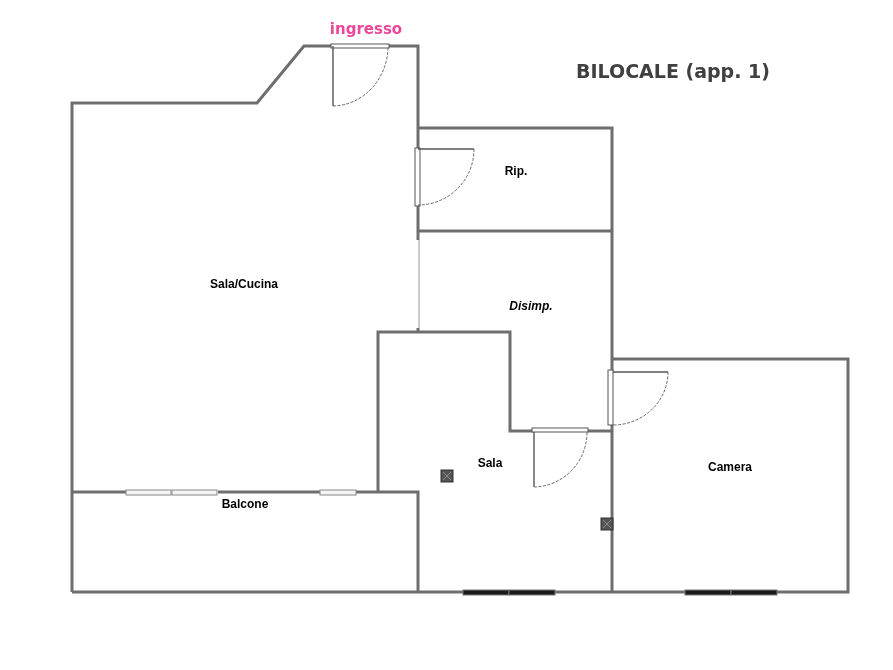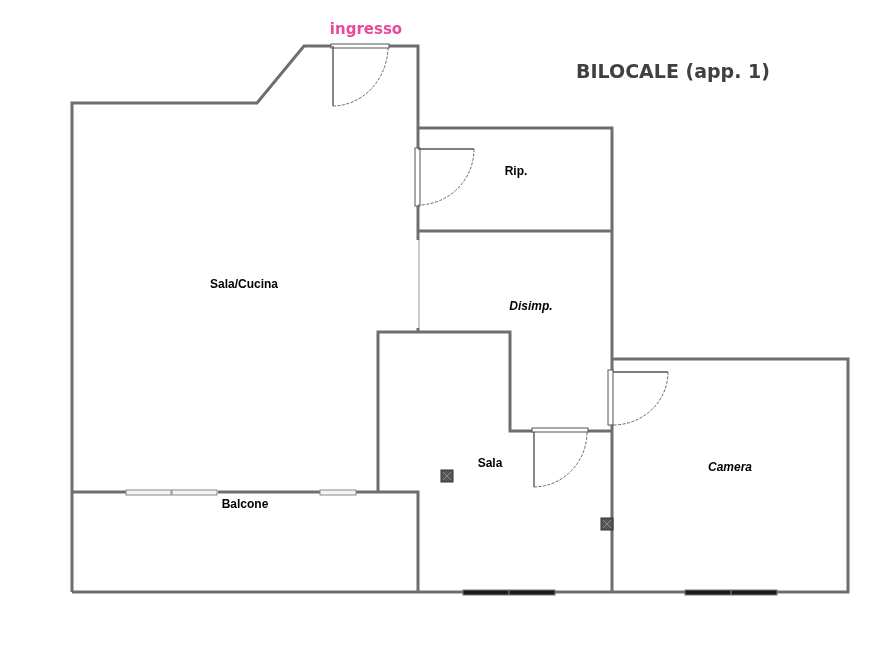--- a/index.html
+++ b/index.html
@@ -120,14 +120,14 @@
   </g>
 </svg>
 
 <div class="entry-label" style="left:366px; top:29px;">ingresso</div>
 <div class="title" style="left:673px; top:71px; color:#404040;">BILOCALE (app. 1)</div>
 
 <div class="room-label" style="left:244px; top:284px;">Sala/Cucina</div>
 <div class="room-label" style="left:516px; top:171px;">Rip.</div>
 <div class="room-label" style="left:531px; top:306px;font-style:italic;">Disimp.</div>
 <div class="room-label" style="left:490px; top:463px;">Sala</div>
-<div class="room-label" style="left:730px; top:467px;font-style:italic;">Camera</div>
+<div class="room-label" style="left:730px; top:467px;">Camera</div>
 <div class="room-label" style="left:245px; top:504px;">Balcone</div>
 
 </body></html>

